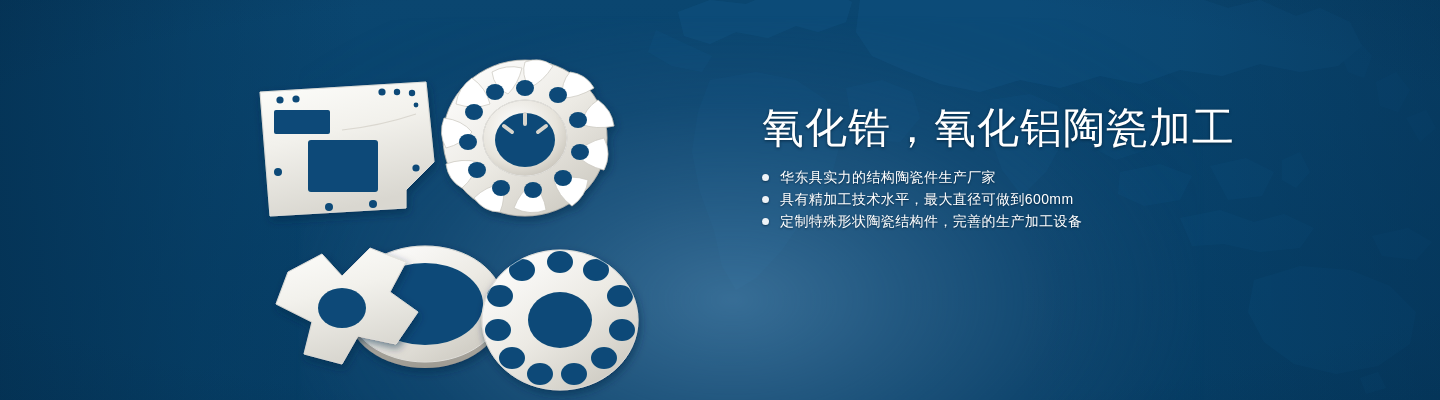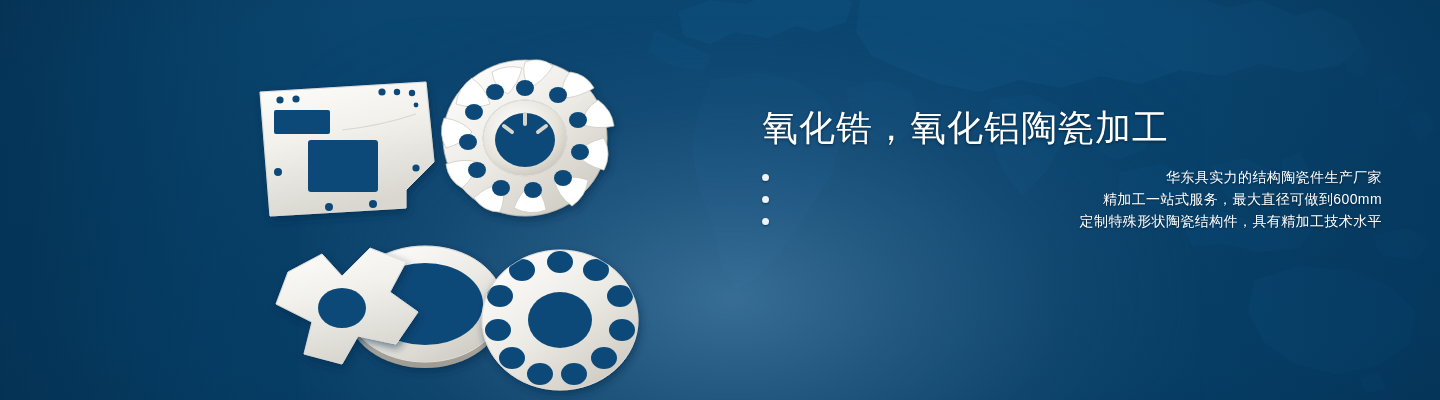--- a/index.html
+++ b/index.html
@@ -102,40 +102,39 @@
   .parts svg { display: block; width: 100%; height: 100%; overflow: visible; }
 
   
   .copy {
     position: absolute;
     left: 762px;
     top: 108px;
     width: 620px;
   }
   .headline {
-    font-size: 36px;
+    font-size: 42px;
     line-height: 40px;
     letter-spacing: 1px;
     color: #ffffff;
     font-weight: 400;
     margin: 0 0 18px 0;
     text-shadow: 0 1px 3px rgba(2,28,50,0.75);
     white-space: nowrap;
   }
   .bullets {
     list-style: none;
     margin: 0;
     padding: 0;
   }
   .bullet {
     display: flex;
     align-items: center;
     height: 22px;
     margin-bottom: 0px;
-    justify-content: space-between;
   }
   .bullet .dot {
     flex: 0 0 auto;
     width: 7px;
     height: 7px;
     border-radius: 50%;
     background: #eef3f7;
     margin-right: 11px;
     box-shadow: 0 1px 2px rgba(2,28,50,0.55);
   }
@@ -323,22 +322,22 @@
 
   <div class="copy">
     <h1 class="headline">氧化锆，氧化铝陶瓷加工</h1>
     <ul class="bullets">
       <li class="bullet">
         <span class="dot"></span>
         <span class="txt">华东具实力的结构陶瓷件生产厂家</span>
       </li>
       <li class="bullet">
         <span class="dot"></span>
-        <span class="txt">精加工一站式服务，最大直径可做到600mm</span>
+        <span class="txt">具有精加工技术水平，最大直径可做到600mm</span>
       </li>
       <li class="bullet">
         <span class="dot"></span>
-        <span class="txt">定制特殊形状陶瓷结构件，具有精加工技术水平</span>
+        <span class="txt">定制特殊形状陶瓷结构件，完善的生产加工设备</span>
       </li>
     </ul>
   </div>
 
 </div>
 
 </body></html>

